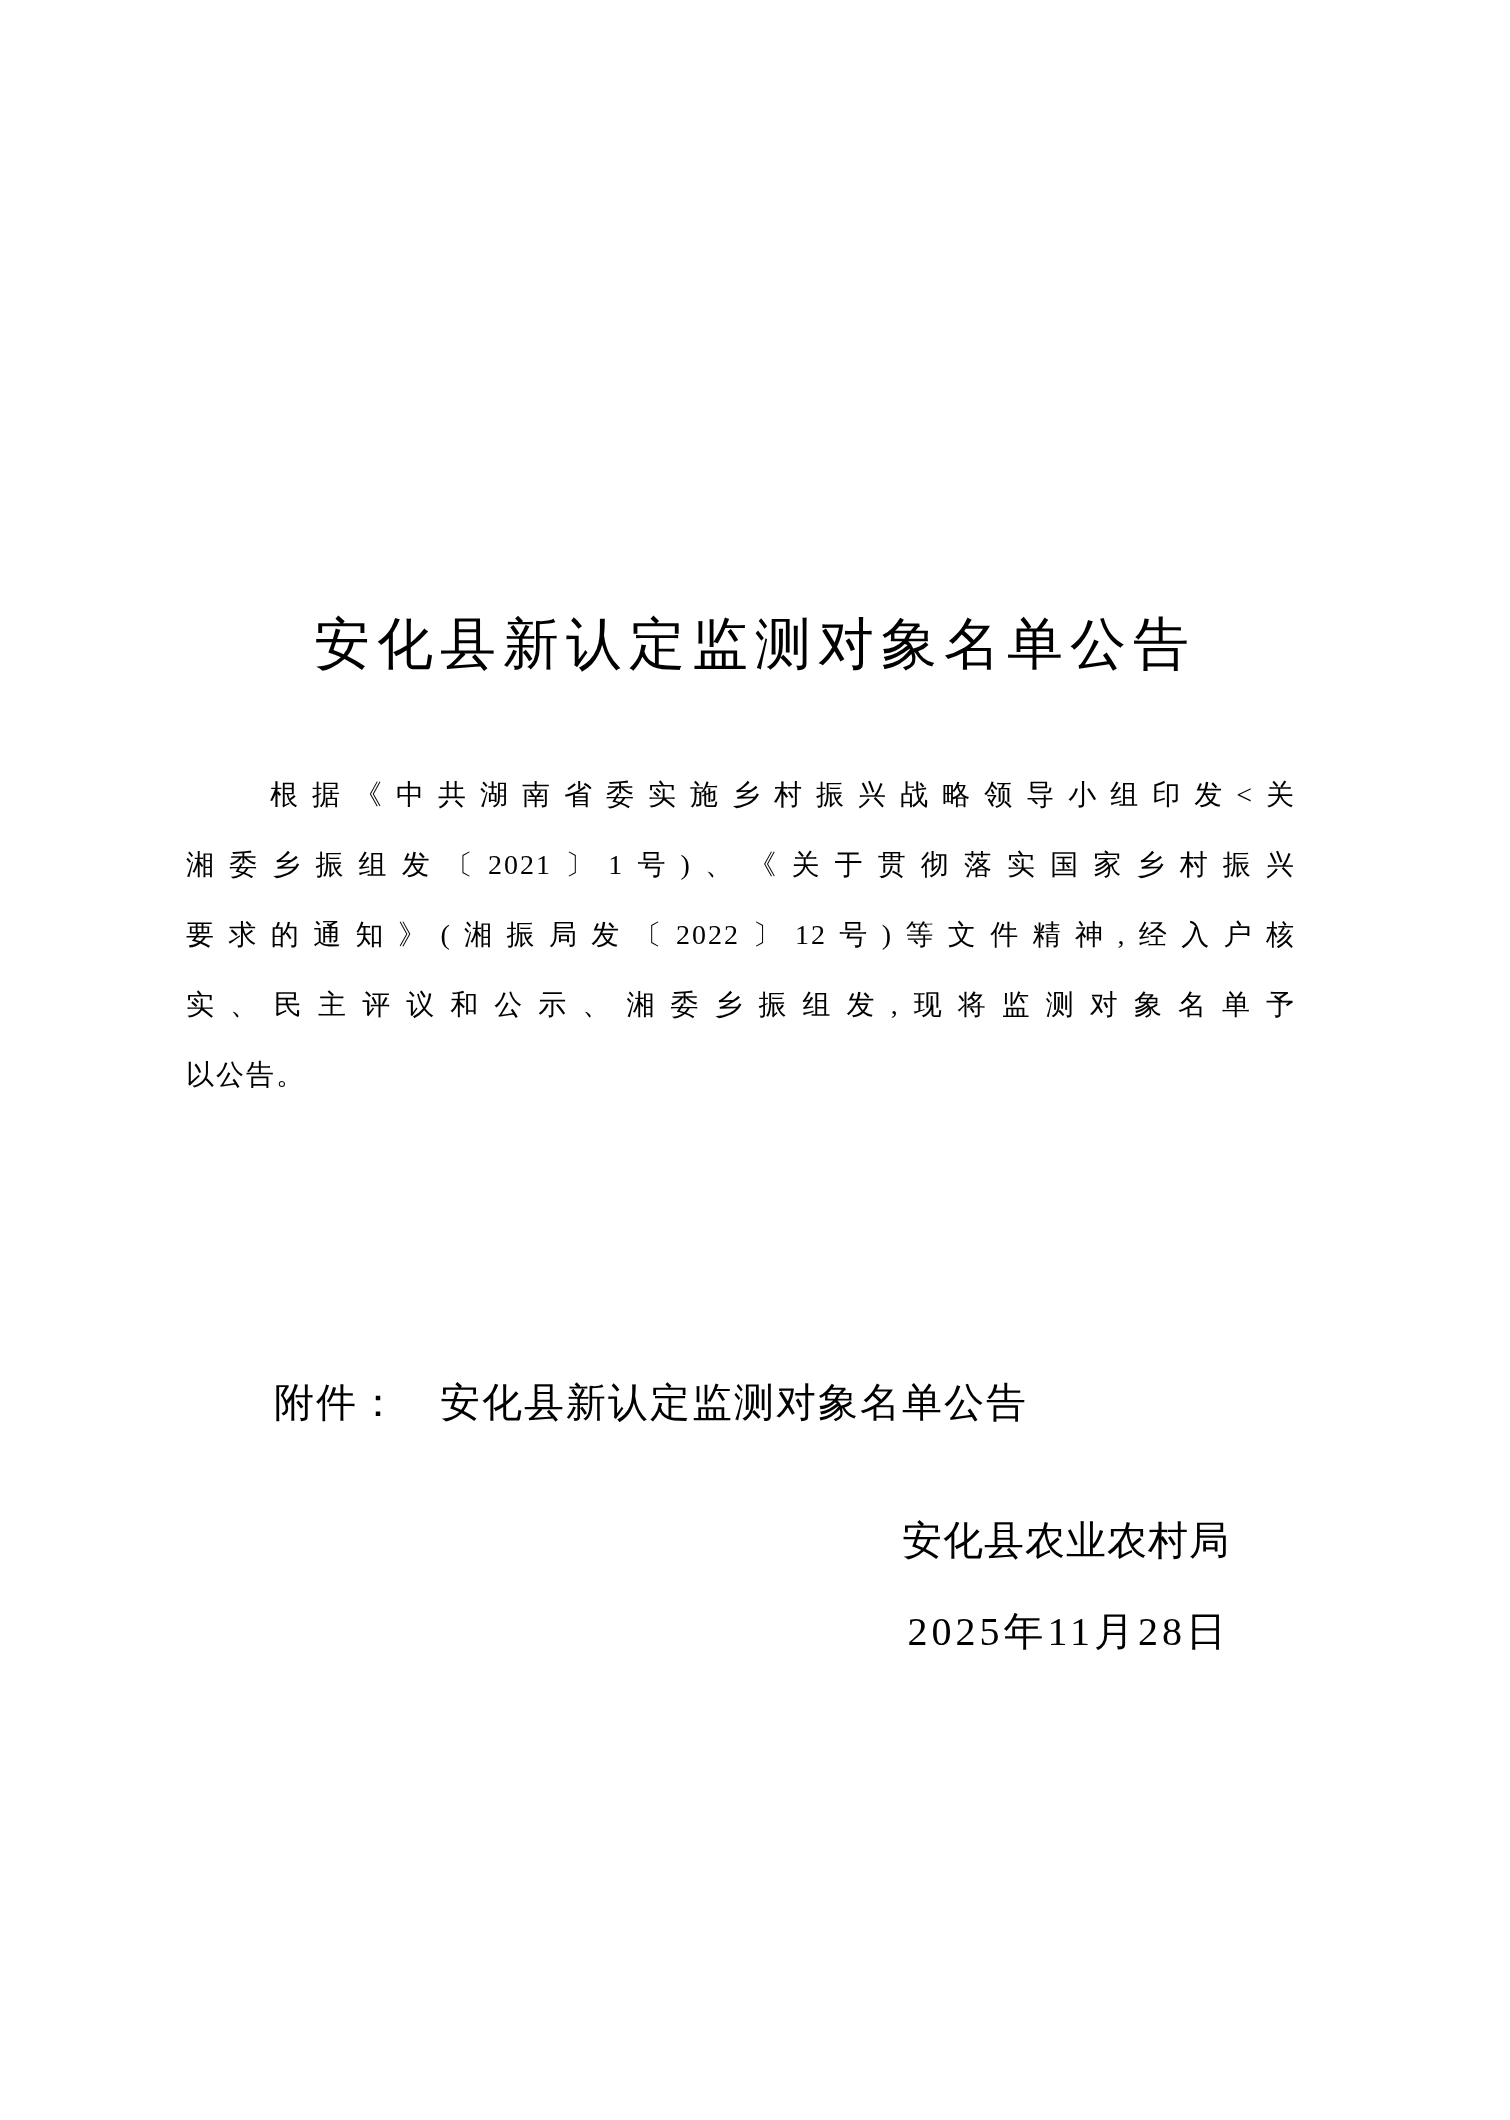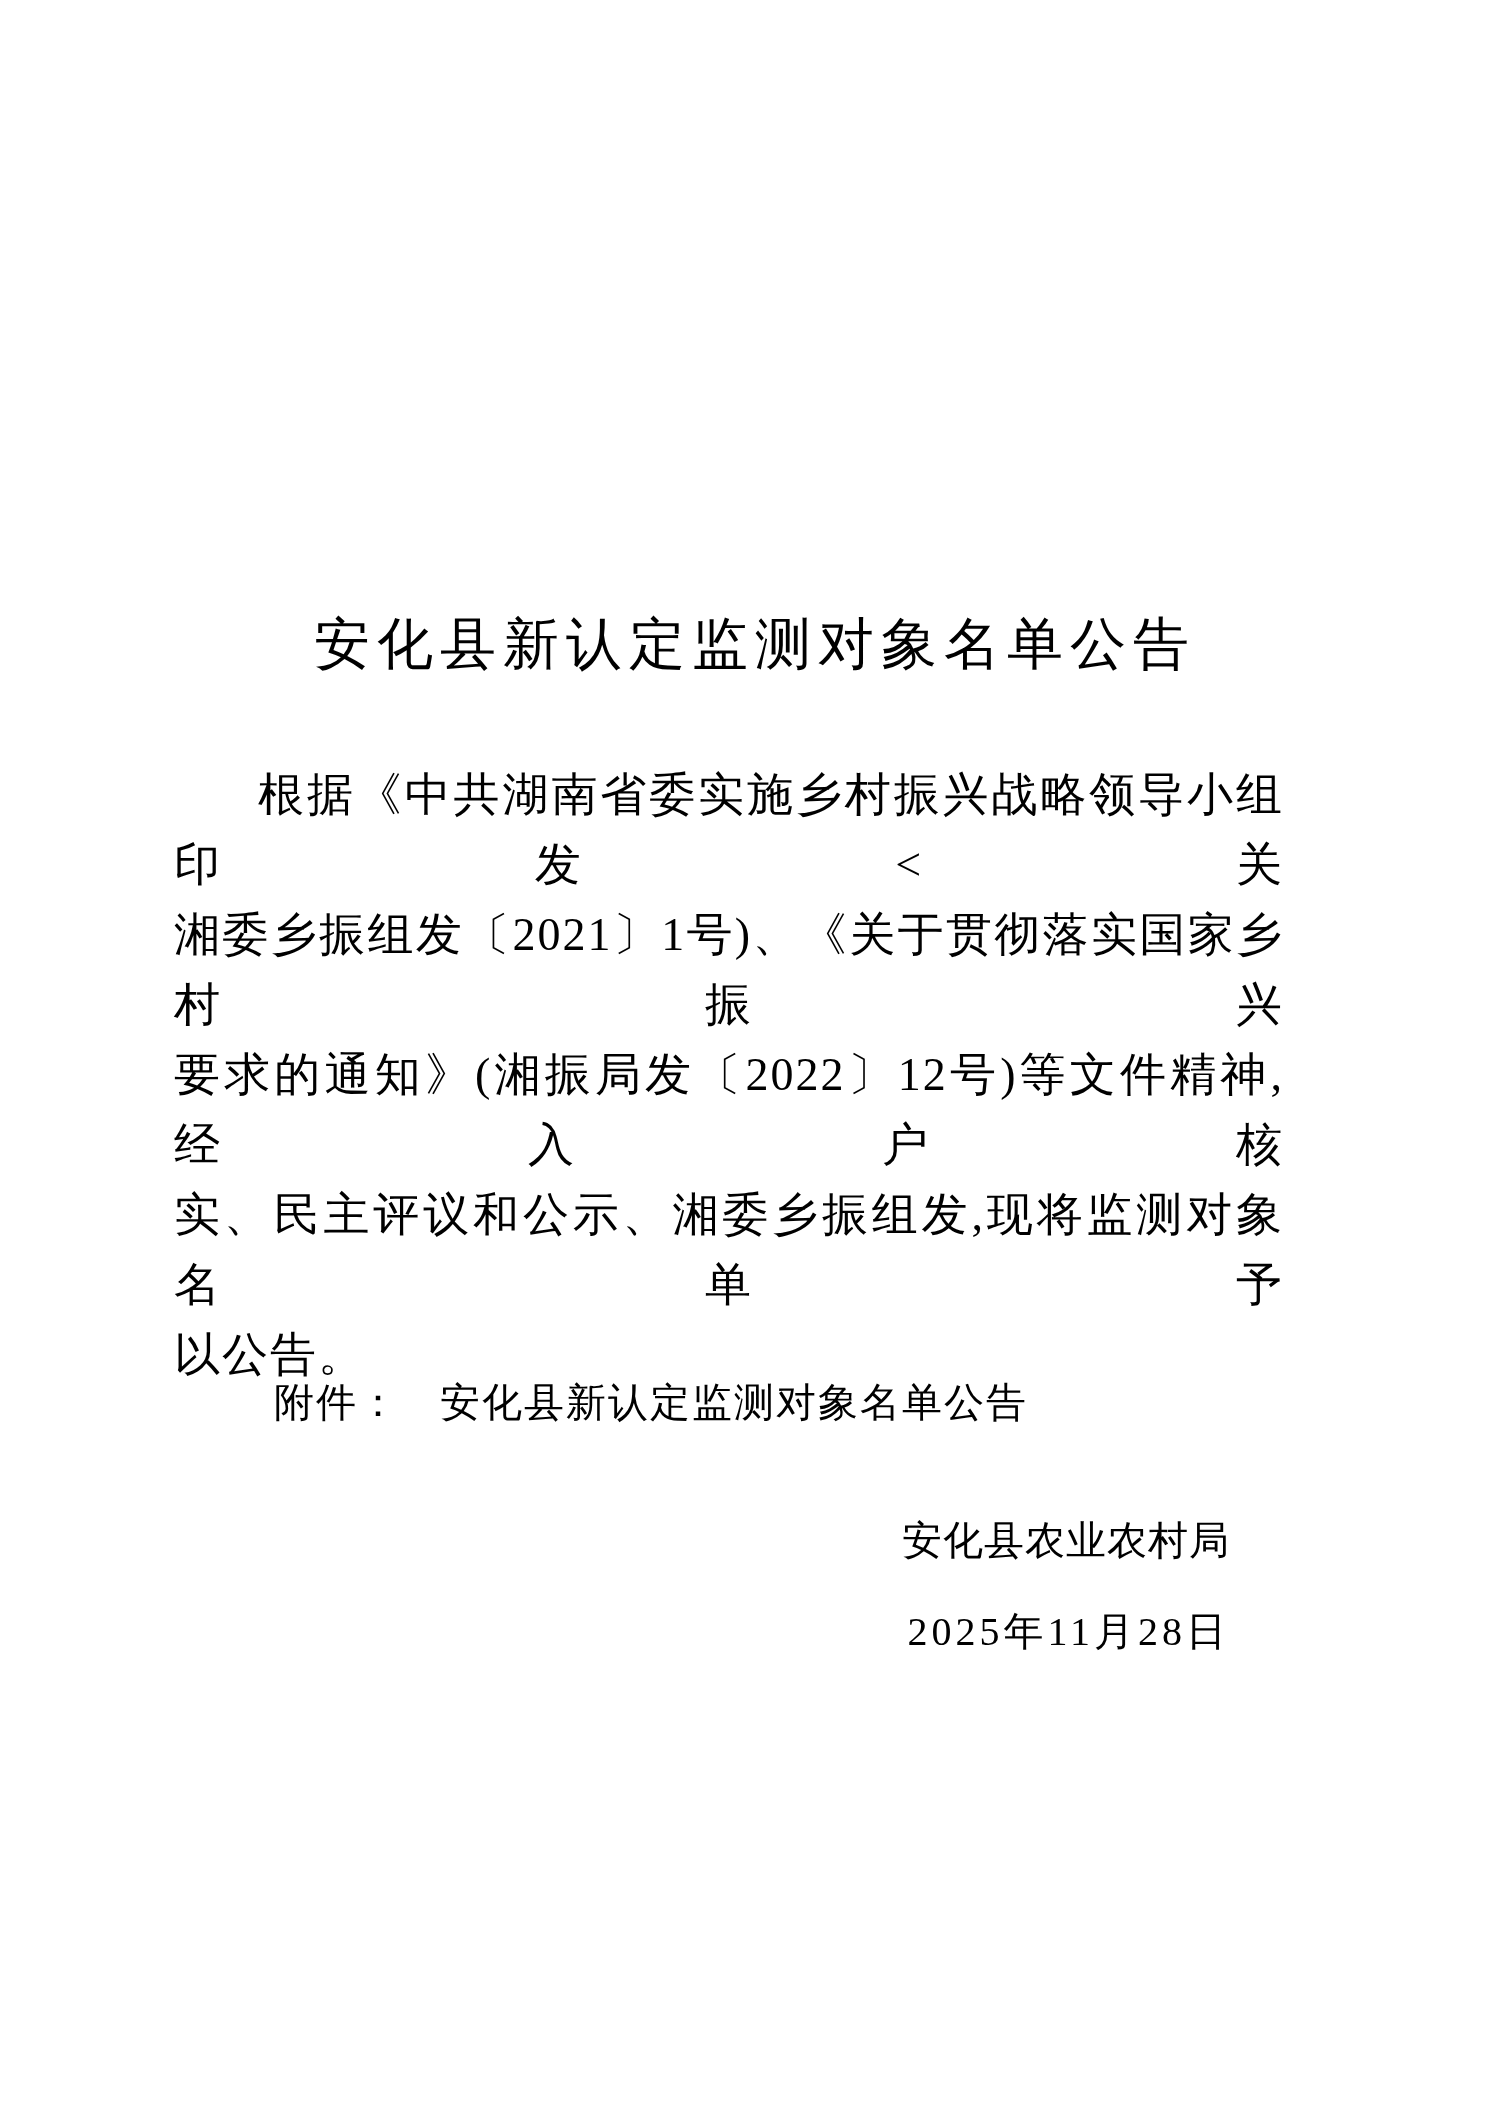--- a/index.html
+++ b/index.html
@@ -24,23 +24,23 @@
     text-align: center;
     font-size: 56px;
     line-height: 64px;
     font-weight: 400;
     letter-spacing: 7px;
     white-space: nowrap;
   }
   .doc-body {
     position: absolute;
     top: 760px;
-    left: 174px;
+    left: 186px;
     width: 1110px;
-    font-size: 46px;
+    font-size: 28px;
     line-height: 70px;
     letter-spacing: 2px;
     font-family: Liberation Serif, serif;
   }
   .body-line {
     text-align: justify;
     text-align-last: justify;
     text-justify: inter-character;
   }
   .body-line.first {

